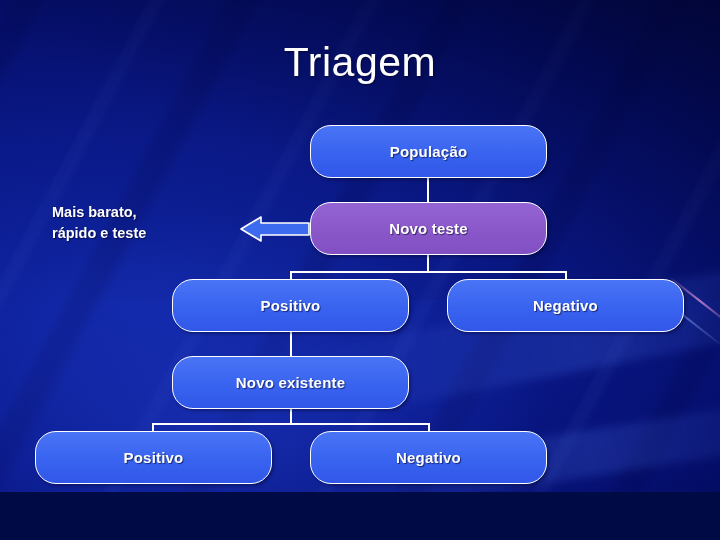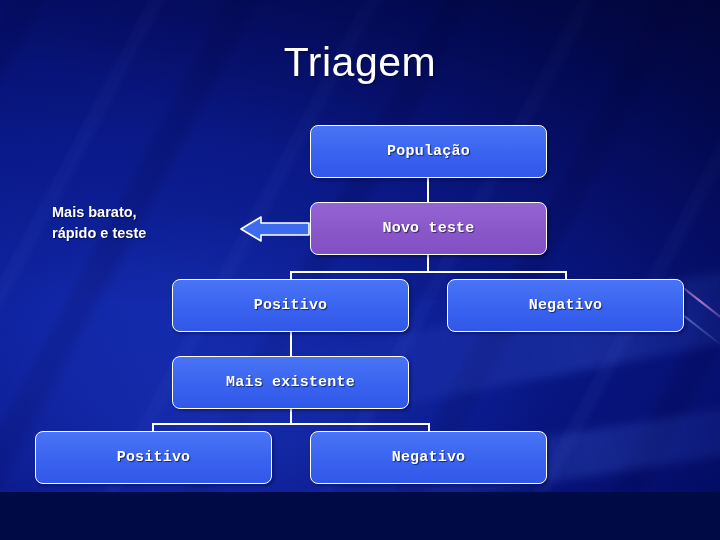--- a/index.html
+++ b/index.html
@@ -98,31 +98,30 @@
     letter-spacing: 0.5px;
     line-height: 1.1;
     text-shadow: 1px 1px 2px rgba(0,0,20,0.55);
   }
 
   
   .node {
     position: absolute;
     box-sizing: border-box;
     border: 1.6px solid #ffffff;
-    border-radius: 8px;
+    border-radius: 21px;
     display: flex;
     align-items: center;
     justify-content: center;
     color: #ffffff;
     font-size: 15px;
     font-weight: bold;
     letter-spacing: 0.2px;
     text-shadow: 1px 1px 1px rgba(0,0,40,0.6);
     box-shadow: 2px 2px 3px rgba(0,0,30,0.35);
-    font-family: Liberation Mono, monospace;
   }
   .node.blue {
     background: linear-gradient(180deg, #4a74f5 0%, #3863ef 55%, #3157e8 100%);
   }
   .node.purple {
     background: linear-gradient(180deg, #9464d4 0%, #8a57c9 55%, #8150c2 100%);
   }
 
   
   .conn {
@@ -184,21 +183,21 @@
   <div class="conn v" style="left:428px; top:423px; height:10px;"></div>
 
   <div class="node blue" style="left:310px; top:125px; width:237px; height:53px;">População</div>
 
   <div class="node purple" style="left:310px; top:202px; width:237px; height:53px;">Novo teste</div>
 
   <div class="node blue" style="left:172px; top:279px; width:237px; height:53px;">Positivo</div>
 
   <div class="node blue" style="left:447px; top:279px; width:237px; height:53px;">Negativo</div>
 
-  <div class="node blue" style="left:172px; top:356px; width:237px; height:53px;">Mais existente</div>
+  <div class="node blue" style="left:172px; top:356px; width:237px; height:53px;">Novo existente</div>
 
   <div class="node blue" style="left:35px; top:431px; width:237px; height:53px;">Positivo</div>
 
   <div class="node blue" style="left:310px; top:431px; width:237px; height:53px;">Negativo</div>
 
   <div class="side-note">
     <div>Mais barato,</div>
     <div>rápido e teste</div>
   </div>
 

